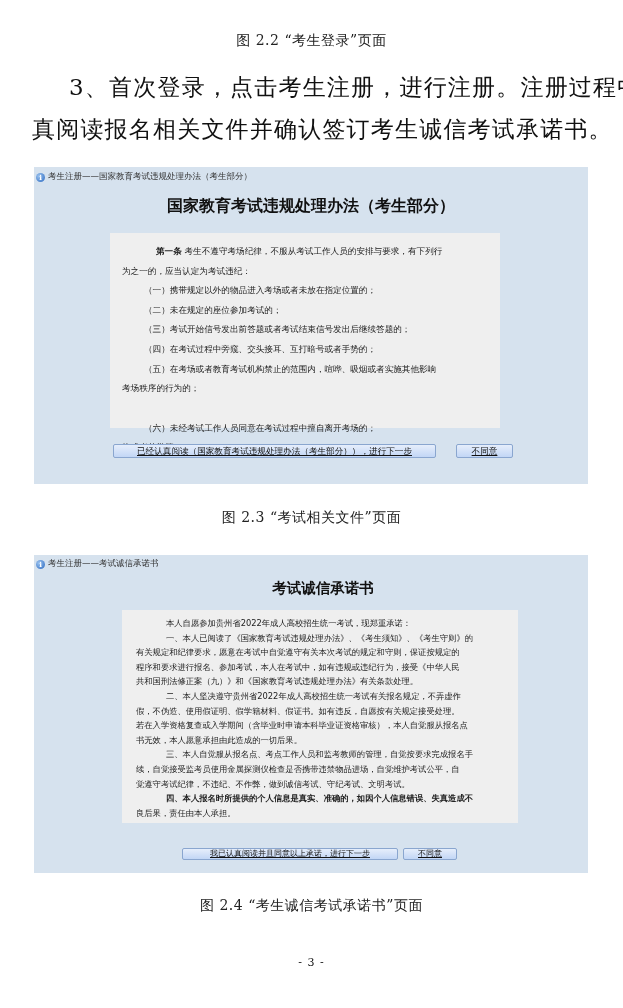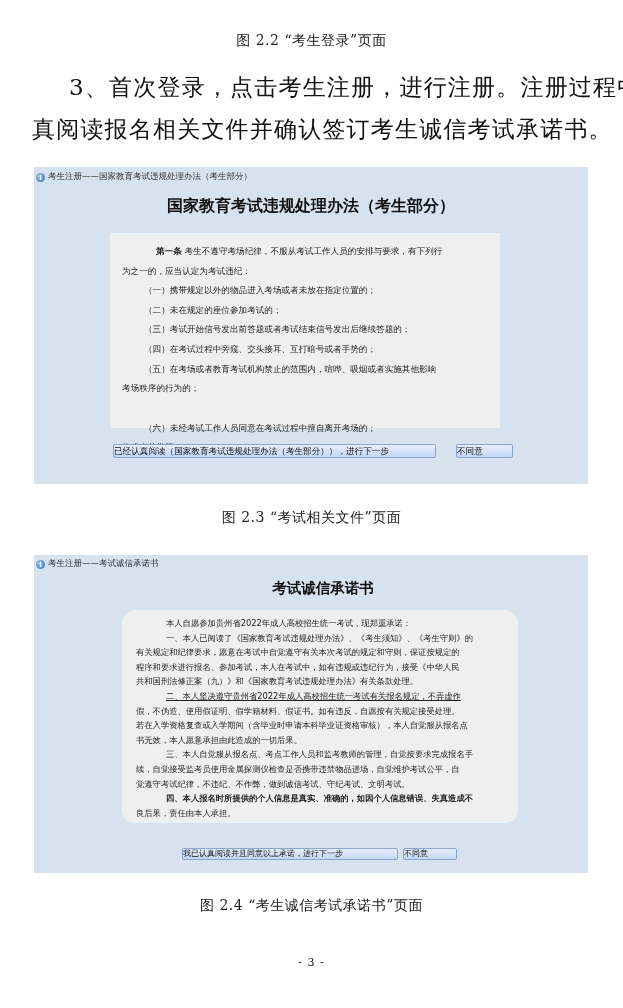--- a/index.html
+++ b/index.html
@@ -7,22 +7,22 @@
          font-family: "DejaVu Serif", "Liberation Serif", serif; color: #111; }
   .abs { position: absolute; }
   .caption { left: 0; width: 623px; text-align: center; font-size: 14px; color: #222; letter-spacing: 0.5px; }
   .para { font-size: 23px; color: #111; line-height: 28px; letter-spacing: 1.2px; white-space: nowrap; }
   .shot { background: #d6e2ee; }
   .shot-crumb { font-family: "DejaVu Sans", "Liberation Sans", sans-serif; font-size: 8.5px; color: #333; display: flex; align-items: center; gap: 3px; white-space: nowrap; }
   .info-icon { width: 9px; height: 9px; border-radius: 50%; background: radial-gradient(circle at 35% 35%, #9cc4f0, #2a68c0); color: #fff; font-size: 7px; font-weight: bold; line-height: 9px; text-align: center; font-family: "DejaVu Serif", serif; }
   .shot-title { font-family: "DejaVu Sans", "Liberation Sans", sans-serif; font-weight: bold; color: #111; text-align: center; white-space: nowrap; }
   .panel { background: #efefef; font-family: "DejaVu Sans", "Liberation Sans", sans-serif; color: #222; font-size: 8.6px; box-sizing: border-box; }
   .panel p { margin: 0; white-space: nowrap; }
-  .btn { font-family: "DejaVu Sans", "Liberation Sans", sans-serif; font-size: 8.6px; color: #111; text-align: left;
-         background: linear-gradient(#e6eefb, #c2d6f5); border: 1px solid #8aa6cf; border-radius: 2px; box-sizing: border-box; white-space: nowrap; cursor: pointer; }
+  .btn { font-family: "DejaVu Sans", "Liberation Sans", sans-serif; font-size: 8.6px; color: #111; text-align: center;
+         background: linear-gradient(#e6eefb, #c2d6f5); border: 1px solid #8aa6cf; border-radius: 2px; box-sizing: border-box; white-space: nowrap; cursor: pointer; text-decoration: underline; }
   .page-num { left: 0; width: 623px; text-align: center; font-size: 11px; color: #111; letter-spacing: 1px; }
 </style>
 </head>
 <body>
 
 <div class="abs caption" style="top:32px;">图 2.2 “考生登录”页面</div>
 
 <div class="abs para" style="left:69px; top:73px;">3、首次登录，点击考生注册，进行注册。注册过程中，首先认</div>
 <div class="abs para" style="left:32px; top:115px;">真阅读报名相关文件并确认签订考生诚信考试承诺书。</div>
 
@@ -52,27 +52,27 @@
 
 <div class="abs caption" style="top:509px;">图 2.3 “考试相关文件”页面</div>
 
 <div class="abs shot" style="left:34px; top:555px; width:554px; height:318px;">
   <div class="abs shot-crumb" style="left:2px; top:3px;">
     <span class="info-icon">i</span>
     <span>考生注册——考试诚信承诺书</span>
   </div>
   <div class="abs shot-title" style="left:12px; width:554px; top:24px; font-size:14.5px;">考试诚信承诺书</div>
 
-  <div class="abs panel" style="left:88px; top:55px; width:396px; height:213px; padding:6px 0 0 14px; line-height:14.6px; font-size:8.3px;border-radius:13px;">
+  <div class="abs panel" style="left:88px; top:55px; width:396px; height:213px; padding:6px 0 0 14px; line-height:14.6px; font-size:8.3px;">
     <p style="padding-left:30px;">本人自愿参加贵州省2022年成人高校招生统一考试，现郑重承诺：</p>
     <p style="padding-left:30px;">一、本人已阅读了《国家教育考试违规处理办法》、《考生须知》、《考生守则》的</p>
     <p>有关规定和纪律要求，愿意在考试中自觉遵守有关本次考试的规定和守则，保证按规定的</p>
     <p>程序和要求进行报名、参加考试，本人在考试中，如有违规或违纪行为，接受《中华人民</p>
     <p>共和国刑法修正案（九）》和《国家教育考试违规处理办法》有关条款处理。</p>
-    <p style="padding-left:30px;text-decoration:underline;">二、本人坚决遵守贵州省2022年成人高校招生统一考试有关报名规定，不弄虚作</p>
+    <p style="padding-left:30px;">二、本人坚决遵守贵州省2022年成人高校招生统一考试有关报名规定，不弄虚作</p>
     <p>假，不伪造、使用假证明、假学籍材料、假证书。如有违反，自愿按有关规定接受处理。</p>
     <p>若在入学资格复查或入学期间（含毕业时申请本科毕业证资格审核），本人自觉服从报名点</p>
     <p>书无效，本人愿意承担由此造成的一切后果。</p>
     <p style="padding-left:30px;">三、本人自觉服从报名点、考点工作人员和监考教师的管理，自觉按要求完成报名手</p>
     <p>续，自觉接受监考员使用金属探测仪检查是否携带违禁物品进场，自觉维护考试公平，自</p>
     <p>觉遵守考试纪律，不违纪、不作弊，做到诚信考试、守纪考试、文明考试。</p>
     <p style="padding-left:30px;font-weight:bold;">四、本人报名时所提供的个人信息是真实、准确的，如因个人信息错误、失真造成不</p>
     <p>良后果，责任由本人承担。</p>
   </div>
 

